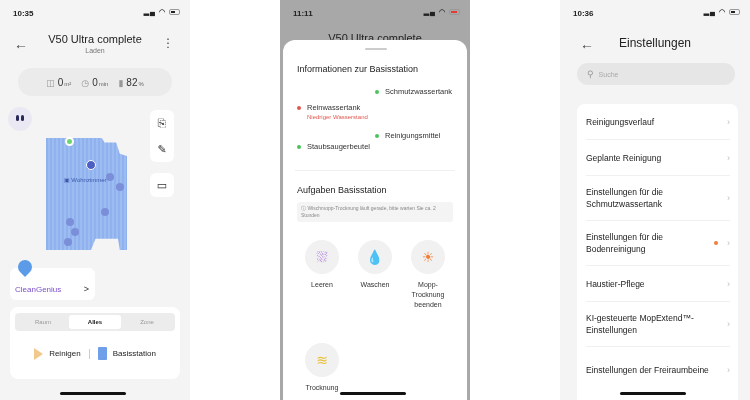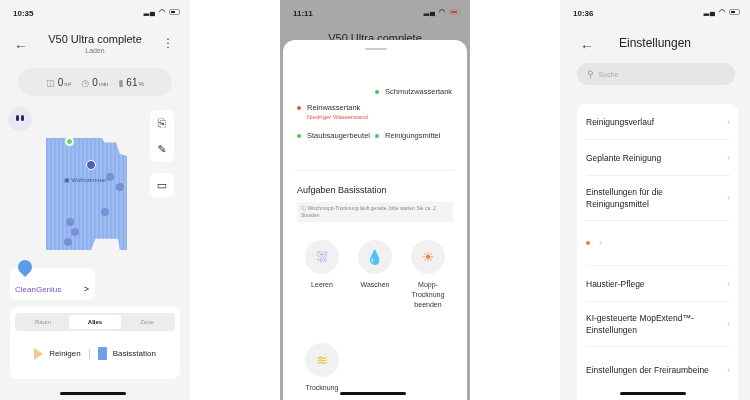--- a/index.html
+++ b/index.html
@@ -87,21 +87,21 @@
     <span class="time">10:35</span>
     <span class="icons">▂▄ ◠ <span class="batt"></span></span>
   </div>
   <div class="back">←</div>
   <div class="p1-title">V50 Ultra complete</div>
   <div class="p1-sub">Laden</div>
   <div class="more">⋮</div>
   <div class="stats">
     <span><span class="ic">◫</span><span>0</span><small>m²</small></span>
     <span><span class="ic">◷</span><span>0</span><small>min</small></span>
-    <span><span class="ic">▮</span><span>61</span><small>%</small></span>
+    <span><span class="ic">▮</span><span>82</span><small>%</small></span>
   </div>
   <div class="face"></div>
 
   <div class="map">
     <div class="robot"></div>
     <div class="room">▣ <span>Wohnzimmer</span></div>
     <div class="dot" style="left:60px;top:35px"></div>
     <div class="dot" style="left:70px;top:45px"></div>
     <div class="dot" style="left:55px;top:70px"></div>
     <div class="dot" style="left:20px;top:80px"></div>
@@ -138,31 +138,32 @@
 </div>
 
 <div class="panel" id="p2">
   <div class="status">
     <span class="time">11:11</span>
     <span class="icons">▂▄ ◠ <span class="batt charging"></span></span>
   </div>
   <div class="p2-behind">V50 Ultra complete</div>
   <div class="sheet">
     <div class="grabber"></div>
+    <h3 style="top:24px">Informationen zur Basisstation</h3>
     <div class="info-grid">
       <div class="info-item" style="left:0;top:16px">
         <span class="d" style="background:#e0574f"></span>
         <div>Reinwassertank</div>
         <div class="warn">Niedriger Wasserstand</div>
       </div>
       <div class="info-item" style="left:78px;top:0">
         <span class="d" style="background:#4cc35a"></span>
         <div>Schmutzwassertank</div>
       </div>
-      <div class="info-item" style="left:0;top:44px">
+      <div class="info-item" style="left:0;top:55px">
         <span class="d" style="background:#4cc35a"></span>
         <div>Staubsaugerbeutel</div>
       </div>
       <div class="info-item" style="left:78px;top:44px">
         <span class="d" style="background:#4cc35a"></span>
         <div>Reinigungsmittel</div>
       </div>
     </div>
     <div class="divider" style="top:130px"></div>
     <h3 style="top:145px">Aufgaben Basisstation</h3>
@@ -201,24 +202,25 @@
   <div class="settings">
     <div class="srow" style="top:0;height:36px">
         <span class="lbl">Reinigungsverlauf</span>
         <span class="chev">›</span>
       </div>
     <div class="srow" style="top:36px;height:36px">
         <span class="lbl">Geplante Reinigung</span>
         <span class="chev">›</span>
       </div>
     <div class="srow" style="top:72px;height:45px">
-        <span class="lbl">Einstellungen für die Reinigungsmittel</span>
+        <span class="lbl">Einstellungen für die Schmutzwassertank</span>
         <span class="chev">›</span>
       </div>
     <div class="srow" style="top:117px;height:45px">
+        <span class="lbl">Einstellungen für die Bodenreinigung</span>
         <span class="odot"></span>
         <span class="chev">›</span>
       </div>
     <div class="srow" style="top:162px;height:36px">
         <span class="lbl">Haustier-Pflege</span>
         <span class="chev">›</span>
       </div>
     <div class="srow" style="top:198px;height:45px">
         <span class="lbl">KI-gesteuerte MopExtend™-Einstellungen</span>
         <span class="chev">›</span>

